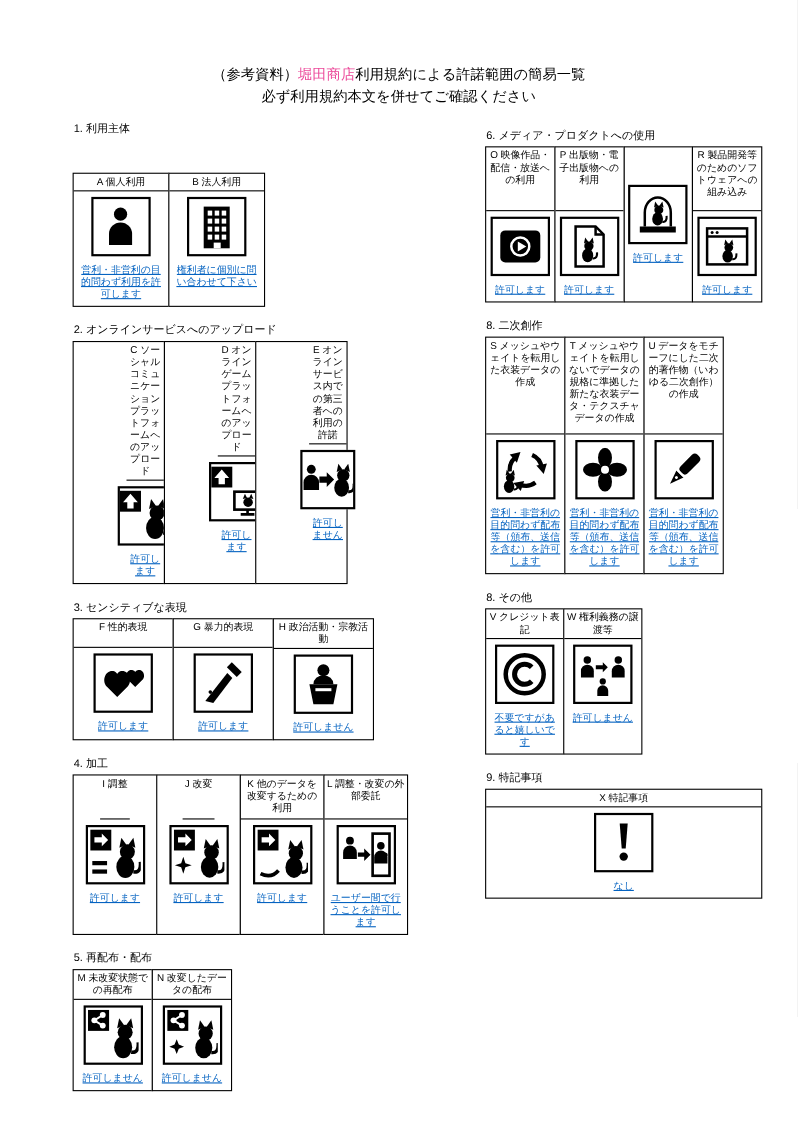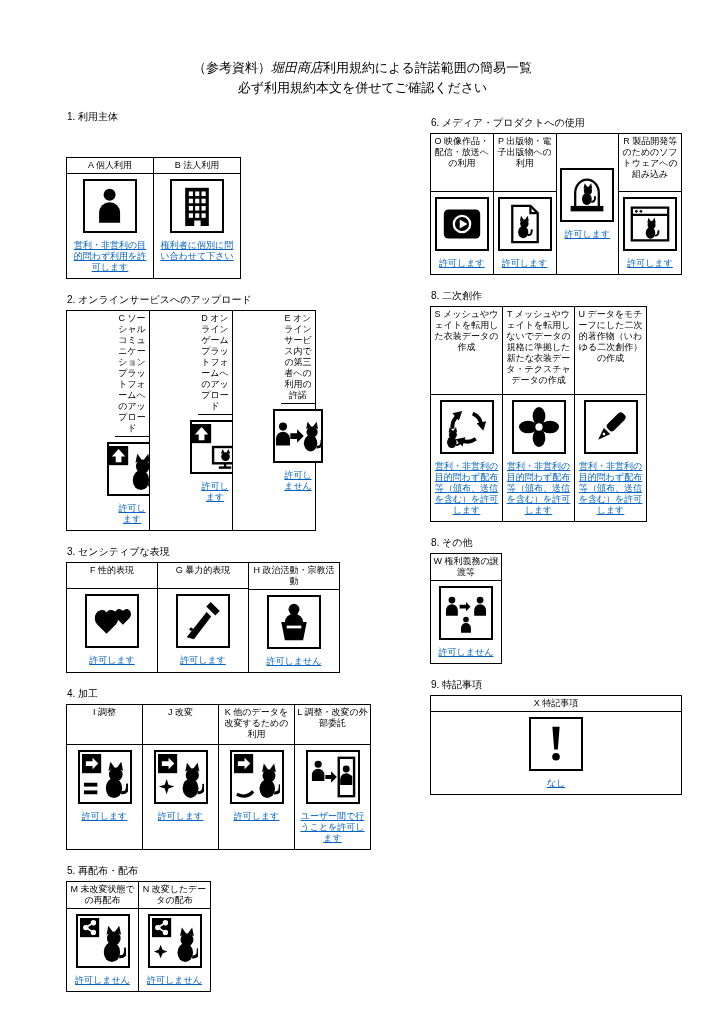--- a/index.html
+++ b/index.html
@@ -1,43 +1,43 @@
 <!DOCTYPE html>
 <html lang="ja"><head>
 <meta charset="utf-8">
 <style>
   * { box-sizing: border-box; margin: 0; padding: 0; }
   html,body { background:#e9e9e9; }
   body { font-family: "Liberation Sans", "DejaVu Sans", sans-serif; color:#000; }
   .page { position:relative; width:725px; height:1024px; background:#fff; margin:0 auto; overflow:hidden; }
 
   .title-block { position:absolute; top:58px; left:0; right:0; text-align:center; font-size:13px; line-height:20px; }
-  .title-link { color:#000000; cursor:pointer;font-style:italic; }
+  .title-link { color:#ec4899; cursor:pointer; }
 
   .col { position:absolute; top:110px; }
   .col-left  { left:66px;  width:305px; }
-  .col-right { left:382px; width:300px;padding-left:48px; }
+  .col-right { left:393px; width:300px;padding-left:48px; }
   .col-right .section:first-child { margin-top:6px; }
 
   .section { margin-bottom:14px; }
   .sec-heading { font-size:10px; margin:0 0 3px 1px; }
 
   .table { display:flex; }
   .cell { border:1px solid #000; margin-left:-1px; display:flex; flex-direction:column; background:#fff; }
   .cell:first-child { margin-left:0; }
   .cell-label { font-size:9px; line-height:11px; padding:2px 2px; text-align:center; border-bottom:1px solid #000; }
   .icon-area { height:64px; display:flex; align-items:center; justify-content:center; }
   .iconbox { width:54px; height:54px; border:2px solid #000; background:#fff; display:flex; align-items:center; justify-content:center; }
   .ic { display:block; fill:#000; }
   .cell-status { font-size:9px; line-height:11px; padding:2px 3px 5px; text-align:center; color:#0563C1; text-decoration:underline; }
 
   .sec1 .cell { width:88px;margin-top:30px; }  .sec1 .cell-label { min-height:14px; }
   .sec2 .cell { width:84px;padding-left:48px; }  .sec2 .cell-label { min-height:58px; }
   .sec3 .cell { width:92px; }  .sec3 .cell-label { min-height:26px; }
-  .sec4 .cell { width:87px; }  .sec4 .cell-label { min-height:40px; }
+  .sec4 .cell { width:87px;align-items:center; }  .sec4 .cell-label { min-height:40px; }
   .sec5 .cell { width:73px; }  .sec5 .cell-label { min-height:26px; }
   .sec6 .cell { width:70px;justify-content:center; }  .sec6 .cell-label { min-height:58px; }
   .sec7 .cell { width:73px; }  .sec7 .cell-label { min-height:88px; }
   .sec8 .cell { width:72px; }  .sec8 .cell-label { min-height:26px; }
   .sec9 .cell { width:281px; } .sec9 .cell-label { min-height:14px; }
 </style>
 </head>
 <body>
 
 <svg width="0" height="0" style="position:absolute" aria-hidden="true">
@@ -433,20 +433,32 @@
           </div>
           <div class="cell-status">営利・非営利の目的問わず配布等（頒布、送信を含む）を許可します</div>
         </div>
       </div>
     </div>
 
     <div class="section">
       <div class="sec-heading">8. その他</div>
       <div class="table sec8">
         <div class="cell">
+          <div class="cell-label">V クレジット表記</div>
+          <div class="icon-area">
+            <div class="iconbox">
+              <svg class="ic" width="40" height="40" viewBox="0 0 44 44">
+                <circle cx="22" cy="22" r="19" fill="none" stroke="#000" stroke-width="4.5"></circle>
+                <path d="M29 15 a10 10 0 1 0 0 14" fill="none" stroke="#000" stroke-width="5"></path>
+              </svg>
+            </div>
+          </div>
+          <div class="cell-status">不要ですがあると嬉しいです</div>
+        </div>
+        <div class="cell">
           <div class="cell-label">W 権利義務の譲渡等</div>
           <div class="icon-area">
             <div class="iconbox">
               <svg class="ic" width="40" height="40" viewBox="0 0 44 44">
                 <use href="#person" transform="translate(0 4) scale(0.62)"></use>
                 <use href="#person" transform="translate(31 4) scale(0.62)"></use>
                 <polygon points="15,13 22,13 22,10 27,15 22,20 22,17 15,17"></polygon>
                 <use href="#person" transform="translate(16.5 26) scale(0.52)"></use>
               </svg>
             </div>

